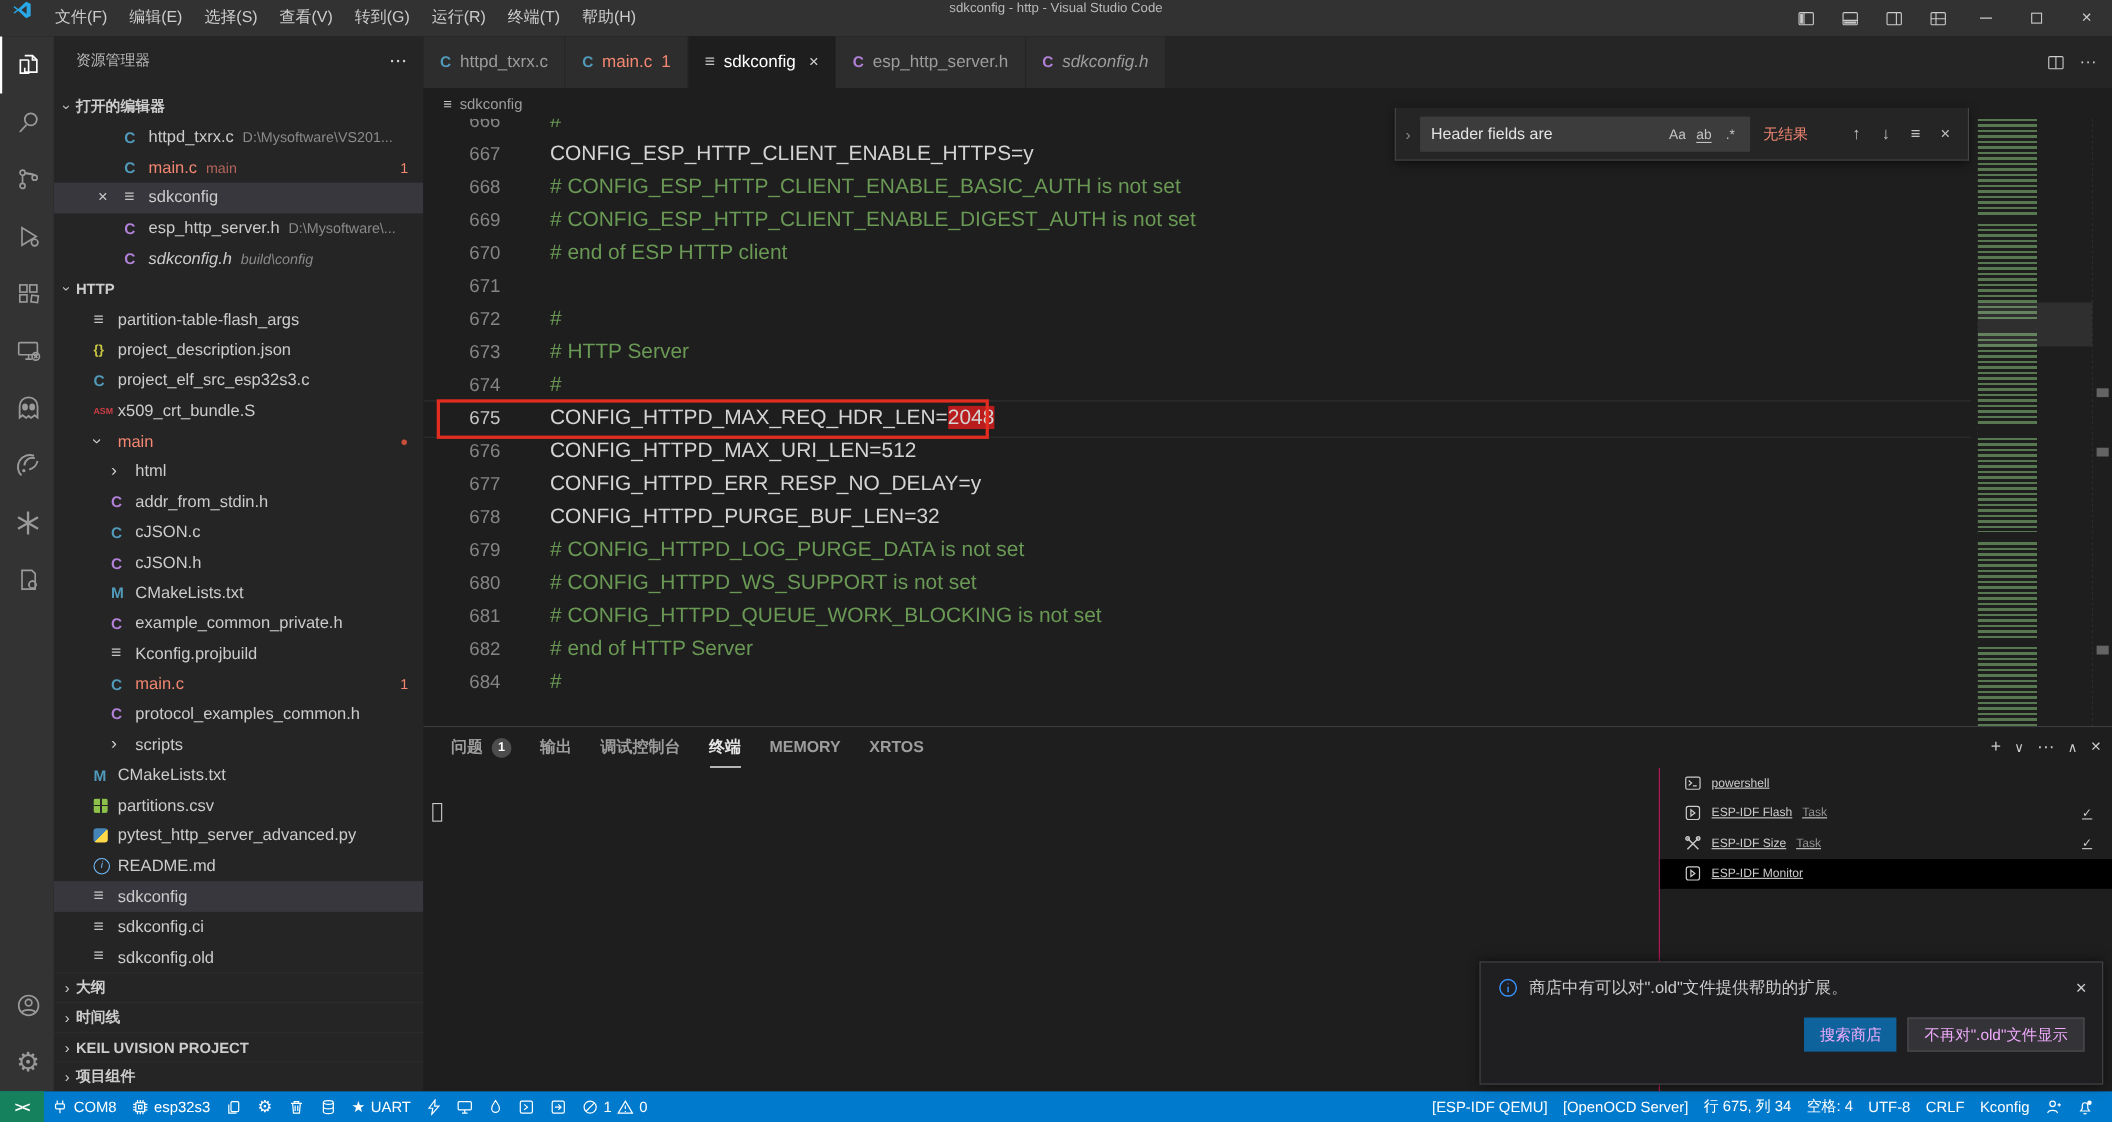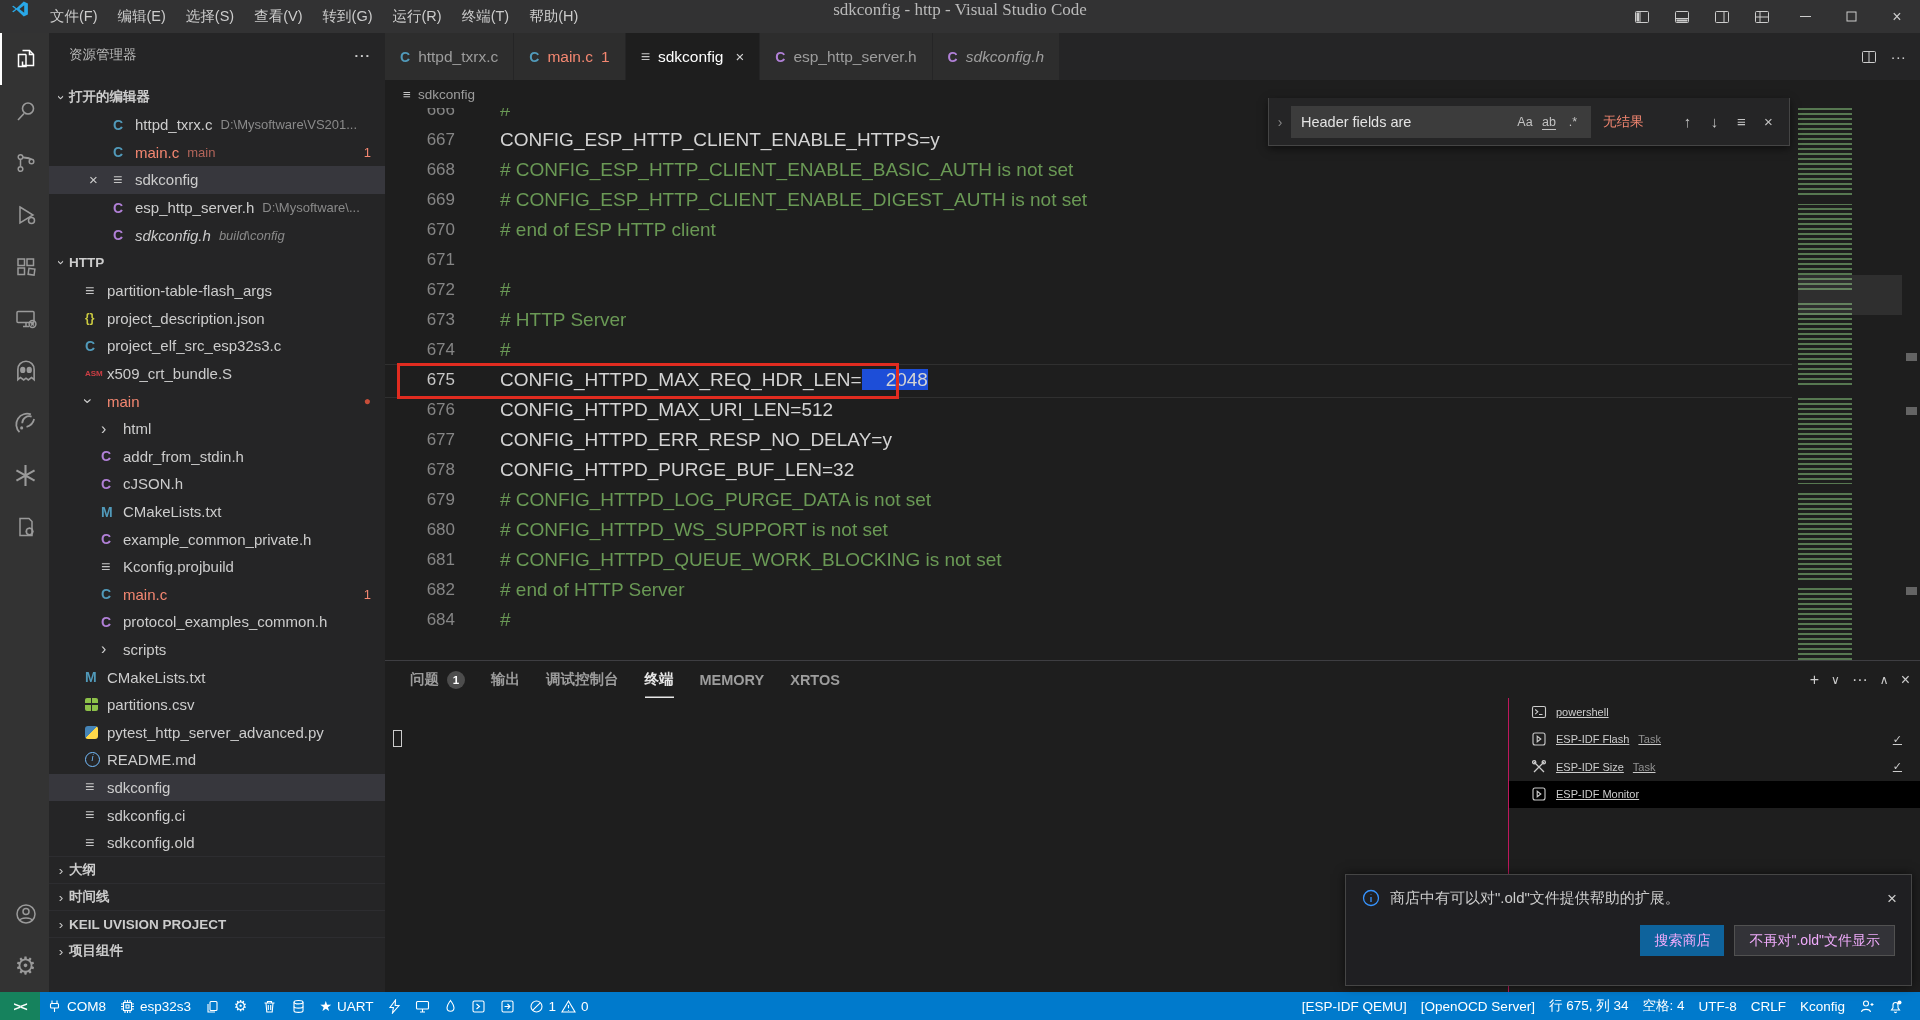--- a/index.html
+++ b/index.html
@@ -5,21 +5,21 @@
   *{margin:0;padding:0;box-sizing:border-box;font-family:"Liberation Sans","DejaVu Sans",sans-serif;}
   html,body{width:1920px;height:1020px;overflow:hidden;background:#1e1e1e;color:#ccc;}
   body{position:relative;font-size:15px;}
   svg{display:block}
   .ico{display:inline-flex;align-items:center;justify-content:center;}
 
   
   .titlebar{height:33px;background:#323233;display:flex;align-items:flex-start;position:relative;color:#ccc;}
   .vslogo{width:40px;display:flex;justify-content:center;}
   .menu-item{padding:0 10px;line-height:33px;font-size:14.5px;cursor:default;}
-  .win-title{position:absolute;left:0;right:0;text-align:center;color:#b9b9b9;font-size:17px;pointer-events:none;font-family:Liberation Serif, serif;}
+  .win-title{position:absolute;left:0;right:0;text-align:center;color:#b9b9b9;font-size:12px;pointer-events:none;}
   .tb-right{margin-left:auto;display:flex;align-items:center;height:100%;z-index:2;}
   .tb-ic{width:40px;height:100%;display:flex;align-items:center;justify-content:center;color:#ccc;}
   .win-btn{width:46px;height:100%;display:flex;align-items:center;justify-content:center;font-size:16px;}
 
   
   .main{display:flex;height:959px;}
   .activitybar{width:49px;background:#333333;display:flex;flex-direction:column;align-items:stretch;}
   .ab-item{height:52px;display:flex;align-items:center;justify-content:center;color:#9a9a9a;border-left:2px solid transparent;}
   .ab-item.active{color:#fff;border-left:2px solid #fff;}
   .ab-spacer{flex:1;}
@@ -78,21 +78,21 @@
   .breadcrumb{height:28px;display:flex;align-items:center;gap:7px;padding-left:18px;color:#9d9d9d;font-size:13.5px;background:#1e1e1e;flex:none;}
   .bc-ic{color:#c5c5c5;}
 
   .editor{position:relative;height:552px;background:#1e1e1e;overflow:hidden;flex:none;}
   .code-lines{position:absolute;top:-13px;left:0;right:130px;font-family:"DejaVu Sans Mono","Liberation Mono",monospace;font-size:19px;line-height:30px;color:#d4d4d4;}
   .cl{display:flex;height:30px;}
   .cl .ln{width:70px;text-align:right;color:#858585;font-size:17px;flex:none;}
   .cl .ct{padding-left:45px;white-space:pre;}
   .cl[data-k="c"] .ct{color:#6a9955;}
   .ln-active{color:#c6c6c6 !important;}
-  .sel-hl{background:#1d4ed8;padding-left:24px;}
+  .sel-hl{background:#b91c1c;}
   .curline{position:absolute;left:0;right:128px;top:256px;height:34px;border-top:1px solid #303030;border-bottom:1px solid #303030;z-index:1;}
   .red-box{position:absolute;left:12px;top:255px;width:502px;height:36px;border:3px solid #e12c20;z-index:6;}
   .minimap{position:absolute;top:0;bottom:0;right:18px;width:104px;
      background-image:
        repeating-linear-gradient(to bottom,rgba(30,30,30,0) 0 88px,#1e1e1e 88px 96px),
        repeating-linear-gradient(to right,rgba(0,0,0,0) 0 54px,#1e1e1e 54px 104px),
        repeating-linear-gradient(to bottom,rgba(125,180,115,.6) 0 2px,rgba(0,0,0,0) 2px 5px);}
   .mini-slider{position:absolute;right:18px;width:104px;top:167px;height:40px;background:rgba(255,255,255,.08);}
   .smark{position:absolute;right:3px;width:11px;height:8px;background:#767676;opacity:.8;}
 
@@ -361,20 +361,25 @@
           <span class="tname">html</span>
 
         </div>
 
         <div class="trow" data-ind="2">
           <span class="ticon" data-icon="c-purple"></span>
           <span class="tname">addr_from_stdin.h</span>
 
         </div>
 
+        <div class="trow" data-ind="2">
+          <span class="ticon" data-icon="c-blue"></span>
+          <span class="tname">cJSON.c</span>
+
+        </div>
 
         <div class="trow" data-ind="2">
           <span class="ticon" data-icon="c-purple"></span>
           <span class="tname">cJSON.h</span>
 
         </div>
 
         <div class="trow" data-ind="2">
           <span class="ticon" data-icon="m"></span>
           <span class="tname">CMakeLists.txt</span>

